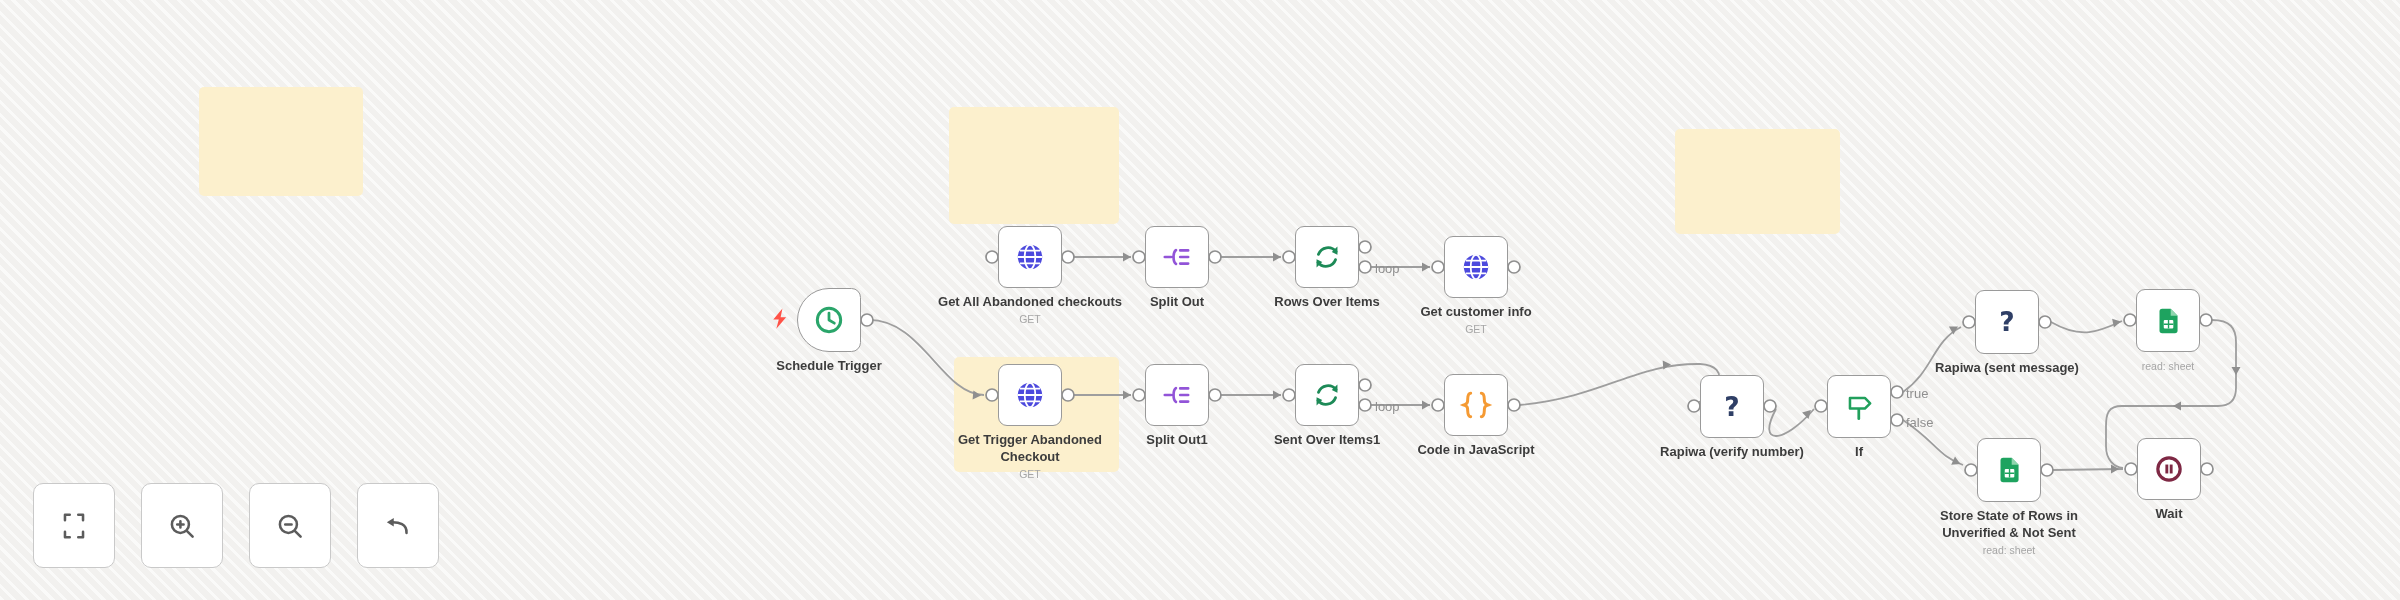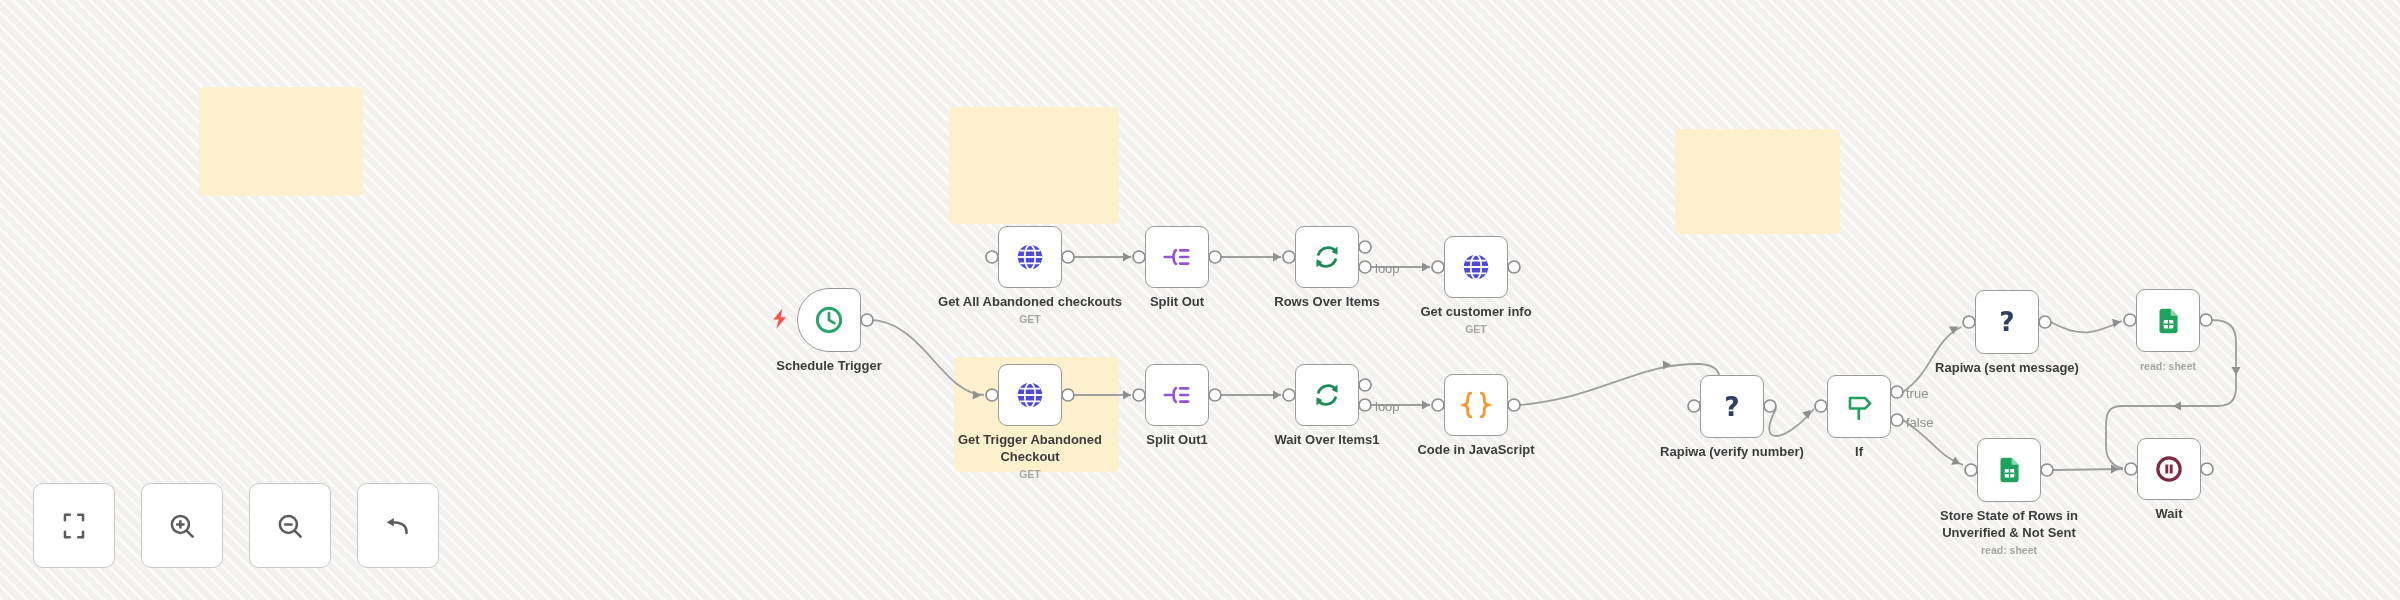--- a/index.html
+++ b/index.html
@@ -17,21 +17,21 @@
   .wires polygon { fill:#8f8f8f; }
   .node {
     position:absolute; width:64px; background:#ffffff;
     border:1.8px solid #9a9a9a; border-radius:9px; z-index:3;
     display:flex; align-items:center; justify-content:center;
   }
   .node.trigger { border-radius:34px 10px 10px 34px; }
   .node .ic { width:34px; height:34px; }
   .nlabel { position:absolute; width:200px; text-align:center; z-index:4; }
   .nl { font-size:13px; font-weight:600; color:#3c3c3c; line-height:1.3; }
-  .ns { margin-top:2px; font-size:10.5px; font-weight:700; color:#a6a6a6; }
+  .ns { margin-top:2px; font-size:10.5px; font-weight:400; color:#a6a6a6; }
   .wlabel { position:absolute; font-size:13px; color:#8f8f8f; z-index:4; }
   .bolt { position:absolute; z-index:4; }
   .controls { position:absolute; left:33px; top:483px; display:flex; gap:26px; z-index:10; }
   .ctrl-btn {
     width:82px; height:85px; background:#ffffff; border:1.6px solid #c9c9c9;
     border-radius:10px; display:flex; align-items:center; justify-content:center; cursor:pointer;
   }
   .ctrl-btn svg { width:34px; height:34px; stroke:#5c5c5c; stroke-width:2.4; fill:none;
     stroke-linecap:round; stroke-linejoin:round; }
   .defs-hidden { position:absolute; width:0; height:0; overflow:hidden; }
@@ -228,21 +228,21 @@
   <div class="nlabel" style="left:1077px;top:432px">
     <div class="nl">Split Out1</div>
   </div>
 
   <div class="node" style="left:1295px;top:364px;height:62px">
     <svg class="ic" viewBox="0 0 32 32">
         <use href="#i-loop"></use>
       </svg>
   </div>
   <div class="nlabel" style="left:1227px;top:432px">
-    <div class="nl">Wait Over Items1</div>
+    <div class="nl">Sent Over Items1</div>
   </div>
 
   <div class="node" style="left:1444px;top:374px;height:62px">
     <svg class="ic" viewBox="0 0 32 32">
         <use href="#i-code-braces"></use>
       </svg>
   </div>
   <div class="nlabel" style="left:1376px;top:442px">
     <div class="nl">Code in JavaScript</div>
   </div>

